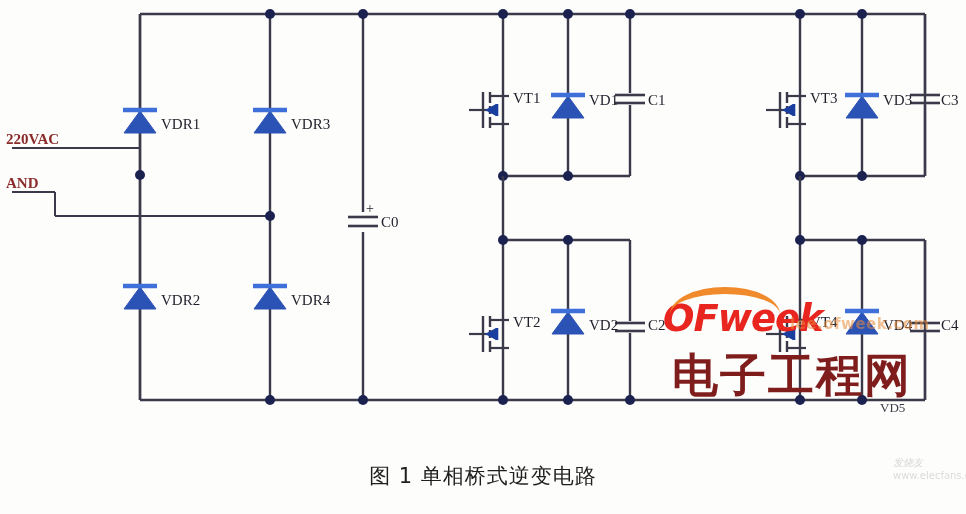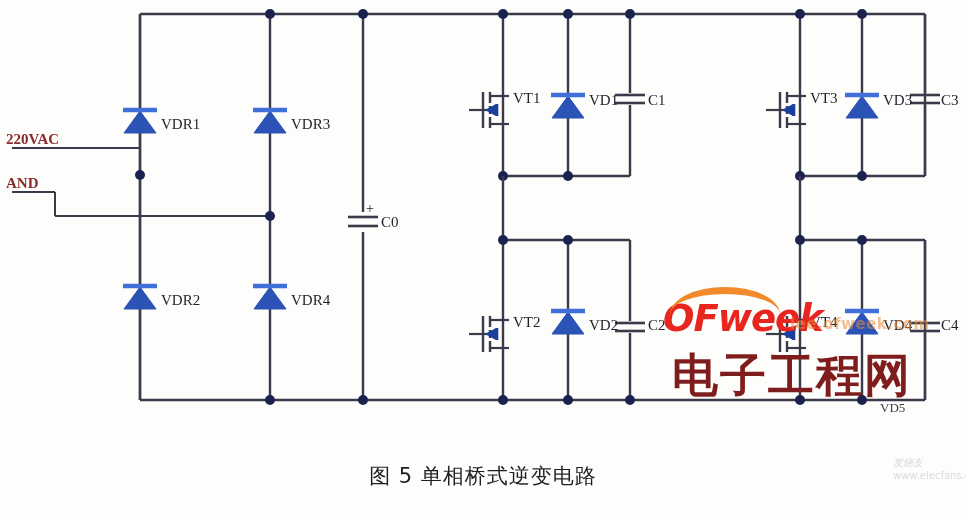--- a/index.html
+++ b/index.html
@@ -268,15 +268,15 @@
     <div class="ofw-text">OFweek</div>
   </div>
   <div id="wm-url">lee.ofweek.com</div>
   <div id="wm-cn">电子工程网</div>
 
   <div id="wm-corner">
     <div class="cn-mark">发烧友</div>
     <div class="url-mark">www.elecfans.com</div>
   </div>
 
-  <div id="caption">图 5  单相桥式逆变电路</div>
+  <div id="caption">图 1  单相桥式逆变电路</div>
 
 </div>
 
 </body></html>

